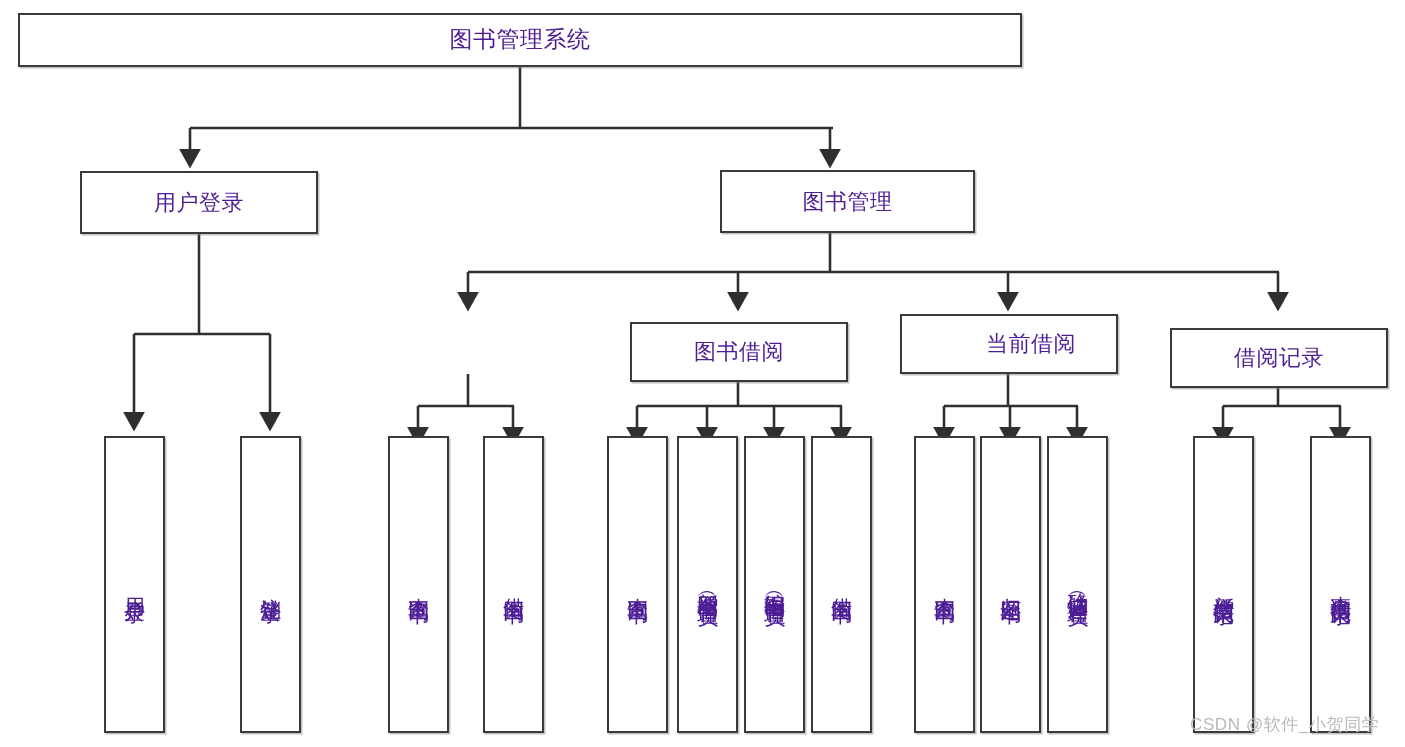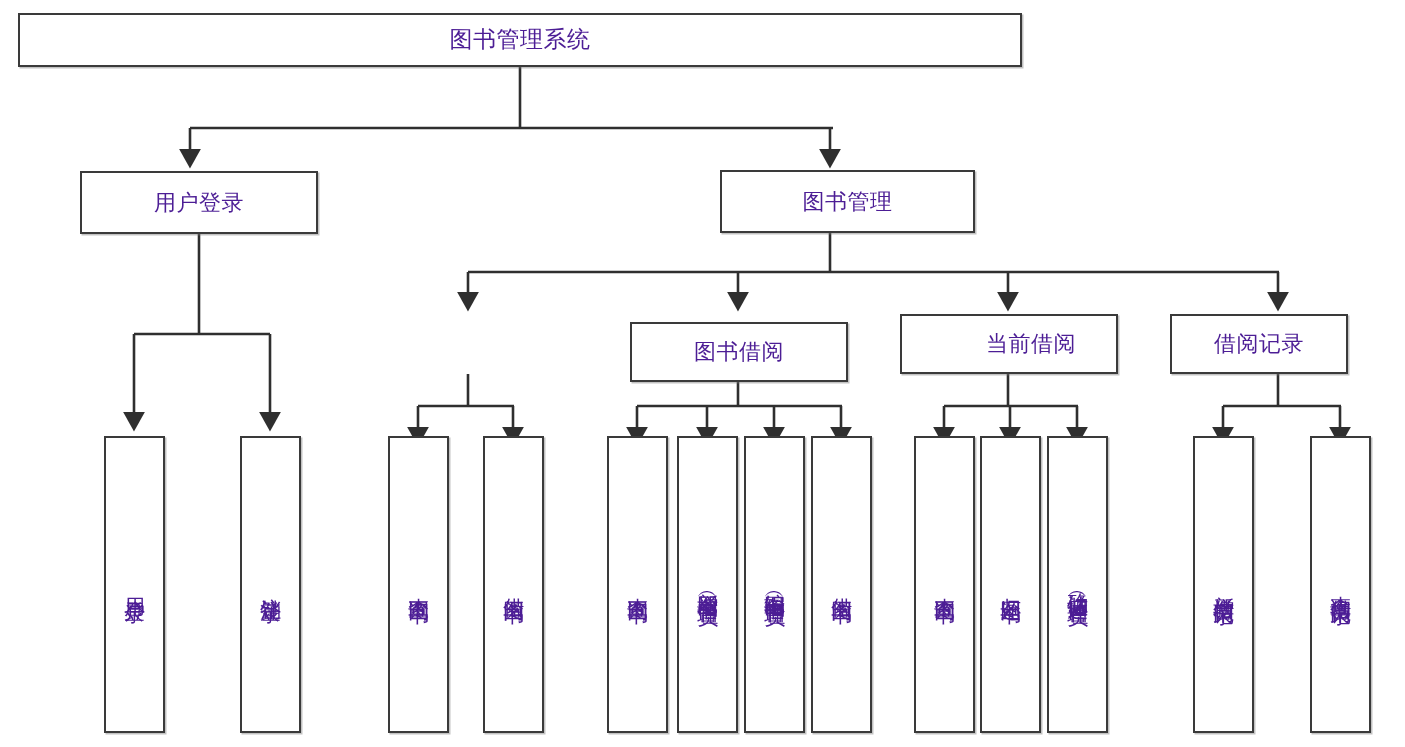--- a/index.html
+++ b/index.html
@@ -124,21 +124,21 @@
   <div class="node-box" style="left:712px; top:170px; width:255px; height:63px;margin-left:8px;">
     <span class="node-label">图书管理</span>
   </div>
 
   <div class="node-box" style="left:630px; top:314px; width:218px; height:60px;margin-top:8px;">
     <span class="node-label">图书借阅</span>
   </div>
   <div class="node-box" style="left:900px; top:314px; width:218px; height:60px;padding-left:44px;">
     <span class="node-label">当前借阅</span>
   </div>
-  <div class="node-box" style="left:1170px; top:314px; width:178px; height:60px;">
+  <div class="node-box" style="left:1170px; top:328px; width:218px; height:60px;">
     <span class="node-label">借阅记录</span>
   </div>
 
   <div class="node-box vertical" style="left:104px; top:436px; width:61px; height:297px;">
     <span class="node-label">用户登录</span>
   </div>
   <div class="node-box vertical" style="left:240px; top:436px; width:61px; height:297px;">
     <span class="node-label">注销登录</span>
   </div>
 
@@ -172,14 +172,15 @@
     <span class="node-label">确认归还（管理员）</span>
   </div>
 
   <div class="node-box vertical" style="left:1193px; top:436px; width:61px; height:297px;">
     <span class="node-label">新增借阅记录</span>
   </div>
   <div class="node-box vertical" style="left:1310px; top:436px; width:61px; height:297px;">
     <span class="node-label">查询借阅记录</span>
   </div>
 
+  <div class="watermark" style="left:1190px; top:713px;">CSDN @软件_小贺同学</div>
 
 </div>
 
 </body></html>

